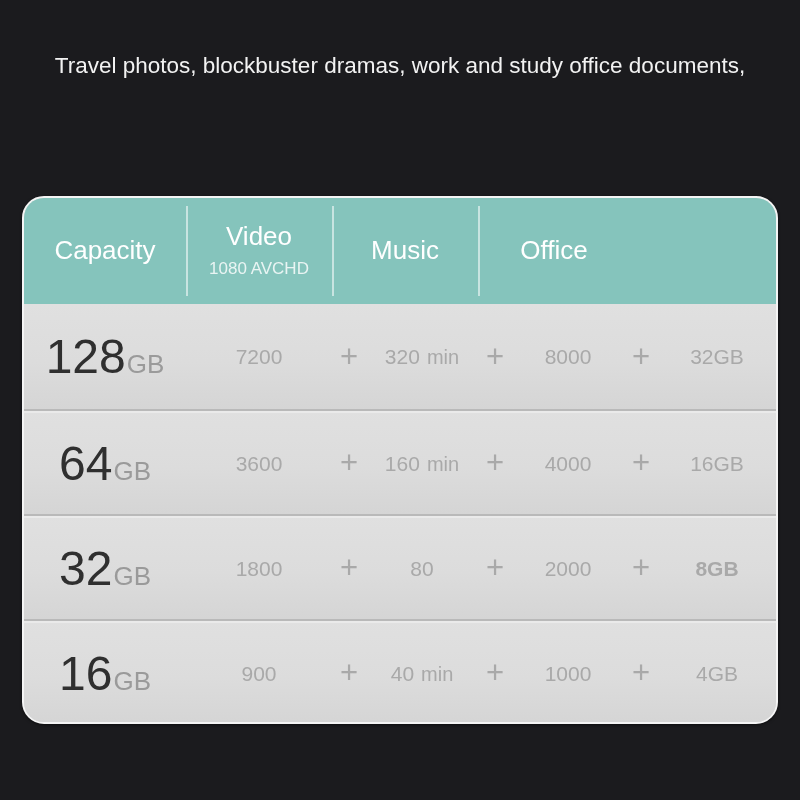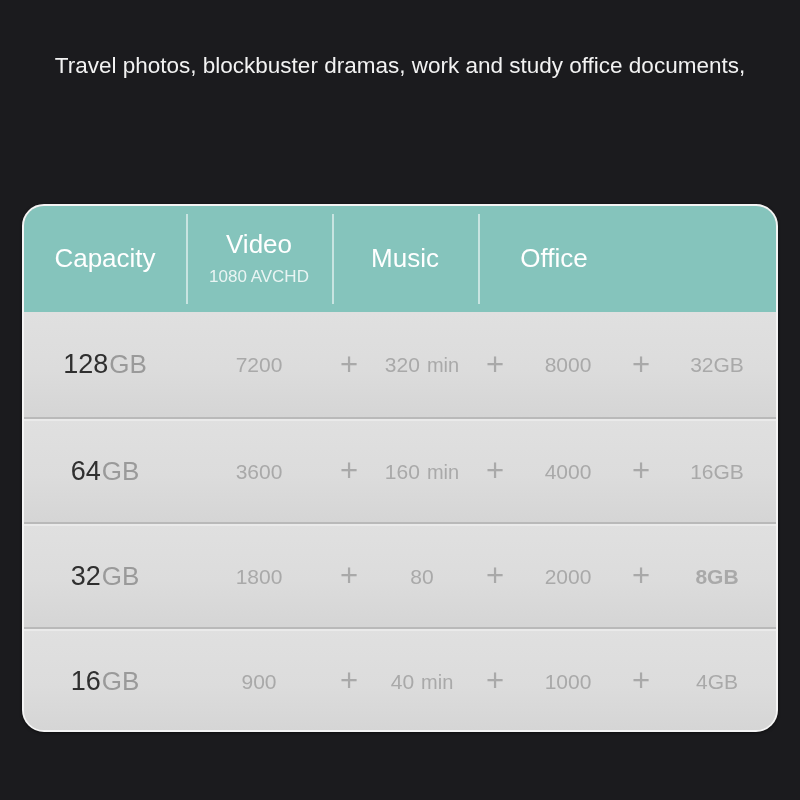--- a/index.html
+++ b/index.html
@@ -37,21 +37,21 @@
     line-height: 1.42;
     margin: 20px auto 0 auto;
     width: 752px;
     text-align: center;
   }
 
   
   .card {
     position: absolute;
     left: 22px;
-    top: 204px;
+    top: 196px;
     width: 756px;
     height: 528px;
     border-radius: 22px;
     background: #d9d9d9;
     border: 2px solid #f4f4f4;
     box-sizing: border-box;
     overflow: hidden;
     box-shadow: 0 1px 3px rgba(0,0,0,0.55);
   }
 
@@ -118,21 +118,21 @@
     justify-content: center;
     box-sizing: border-box;
     height: 100%;
     line-height: 105px;
     white-space: nowrap;
   }
 
   
   .cap-num {
     color: #2f2f2f;
-    font-size: 27px;
+    font-size: 48px;
   }
   .cap-unit {
     color: #9a9a9a;
     font-size: 26px;
     margin-left: 1px;
   }
 
   
   .val {
     color: #a9a9a9;

